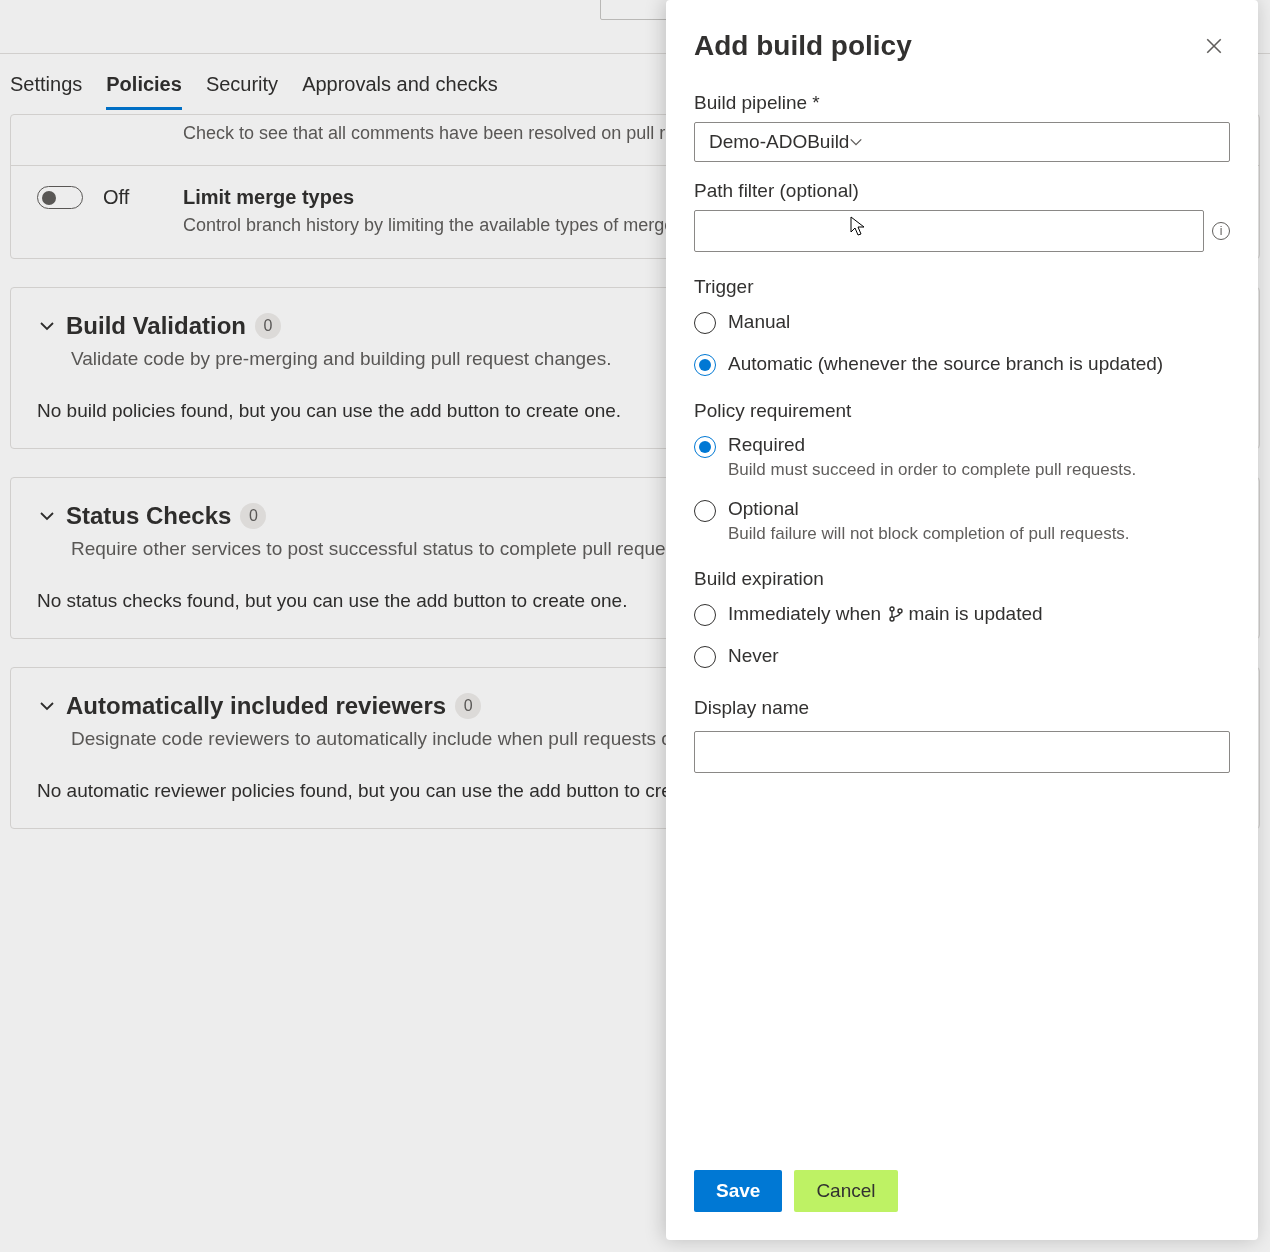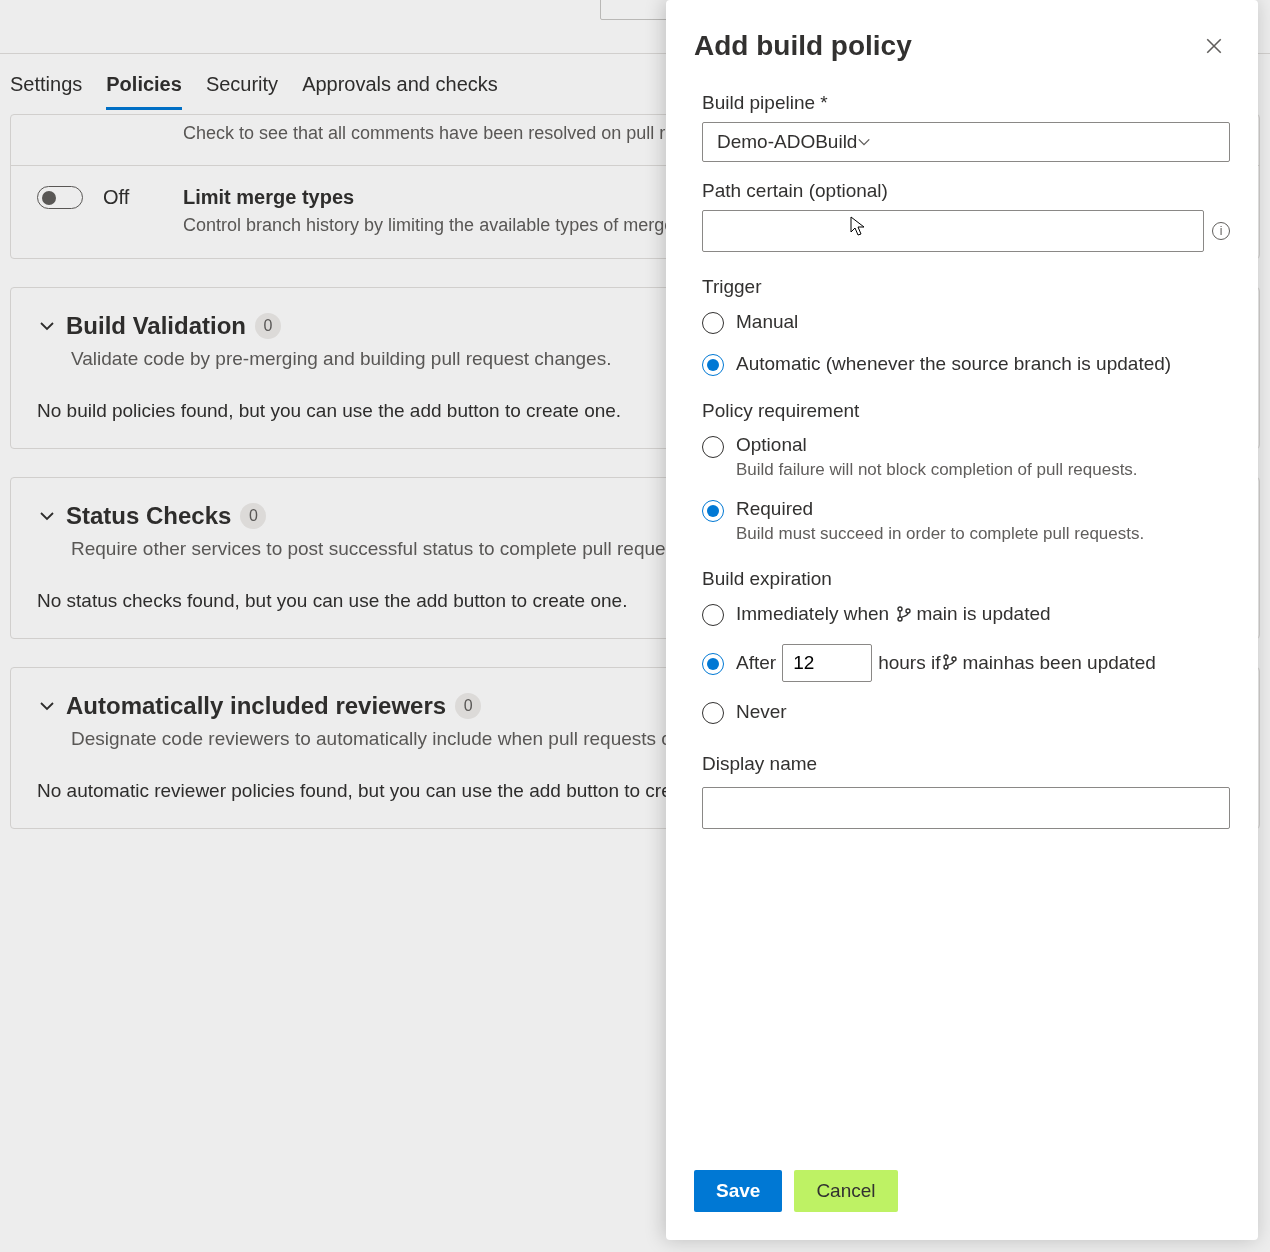--- a/index.html
+++ b/index.html
@@ -202,21 +202,21 @@
     width: 32px;
     height: 32px;
     display:flex;
     align-items:center;
     justify-content:center;
     cursor: pointer;
     color: #605e5c;
   }
   .close-btn svg { width: 18px; height: 18px; }
   .panel-body {
-    padding: 0 28px 10px 36px;
+    padding: 0 28px 10px 28px;
     overflow-y: auto;
     flex: 1;
   }
   .field-label {
     font-size: 19px;
     margin: 18px 0 8px 0;
   }
   .dropdown {
     display:flex;
     justify-content:flex-start;
@@ -429,50 +429,50 @@
     </div>
     <div class="panel-body">
       <div class="field-label">Build pipeline *</div>
       <div class="dropdown">
         <span>Demo-ADOBuild</span>
         <svg viewBox="0 0 16 16">
             <path d="M2 5l6 6 6-6" fill="none" stroke="#605e5c" stroke-width="1.6"></path>
           </svg>
       </div>
 
-      <div class="field-label">Path certain (optional)</div>
+      <div class="field-label">Path filter (optional)</div>
       <div class="info-row">
         <input class="text-input" value="" style="">
         <span class="info-icon">i</span>
       </div>
 
       <div class="group-label">Trigger</div>
       <div class="radio-row">
         <span class="radio"></span>
         <span>Manual</span>
       </div>
       <div class="radio-row">
         <span class="radio checked"></span>
         <span>Automatic (whenever the source branch is updated)</span>
       </div>
 
       <div class="group-label">Policy requirement</div>
       <div class="radio-stack">
+        <div class="radio-row">
+          <span class="radio checked"></span>
+          <span class="radio-text">
+            <div>Required</div>
+            <div class="sub">Build must succeed in order to complete pull requests.</div>
+          </span>
+        </div>
         <div class="radio-row">
           <span class="radio"></span>
           <span class="radio-text">
             <div>Optional</div>
             <div class="sub">Build failure will not block completion of pull requests.</div>
-          </span>
-        </div>
-        <div class="radio-row">
-          <span class="radio checked"></span>
-          <span class="radio-text">
-            <div>Required</div>
-            <div class="sub">Build must succeed in order to complete pull requests.</div>
           </span>
         </div>
       </div>
 
       <div class="group-label">Build expiration</div>
 
       <div class="radio-row">
         <span class="radio"></span>
         <span>
           <span>Immediately when </span>
@@ -480,38 +480,20 @@
             <svg viewBox="0 0 16 16" fill="none" stroke="#323130" stroke-width="1.4">
                 <circle cx="4" cy="3" r="2"></circle>
                 <circle cx="4" cy="13" r="2"></circle>
                 <circle cx="12" cy="5" r="2"></circle>
                 <path d="M4 5v6M12 7c0 3-4 3-6 4"></path>
               </svg>
           </span><span>main</span><span> is updated</span>
         </span>
       </div>
 
-      <div class="radio-row" style="align-items:center">
-        <span class="radio checked"></span>
-        <span style="display:flex;align-items:center;flex-wrap:wrap">
-          <span>After</span>
-          <input class="inline-input" value="12" style="">
-          <span>hours if </span>
-          <span class="branch-icon">
-            <svg viewBox="0 0 16 16" fill="none" stroke="#323130" stroke-width="1.4">
-                <circle cx="4" cy="3" r="2"></circle>
-                <circle cx="4" cy="13" r="2"></circle>
-                <circle cx="12" cy="5" r="2"></circle>
-                <path d="M4 5v6M12 7c0 3-4 3-6 4"></path>
-              </svg>
-          </span>
-            <span>main</span>
-            <span> has been updated</span>
-        </span>
-      </div>
 
       <div class="radio-row">
         <span class="radio"></span>
         <span>Never</span>
       </div>
 
       <div class="group-label" style="margin-top:29px">Display name</div>
       <input class="text-input" style="width: 100%;" value="">
     </div>
 

